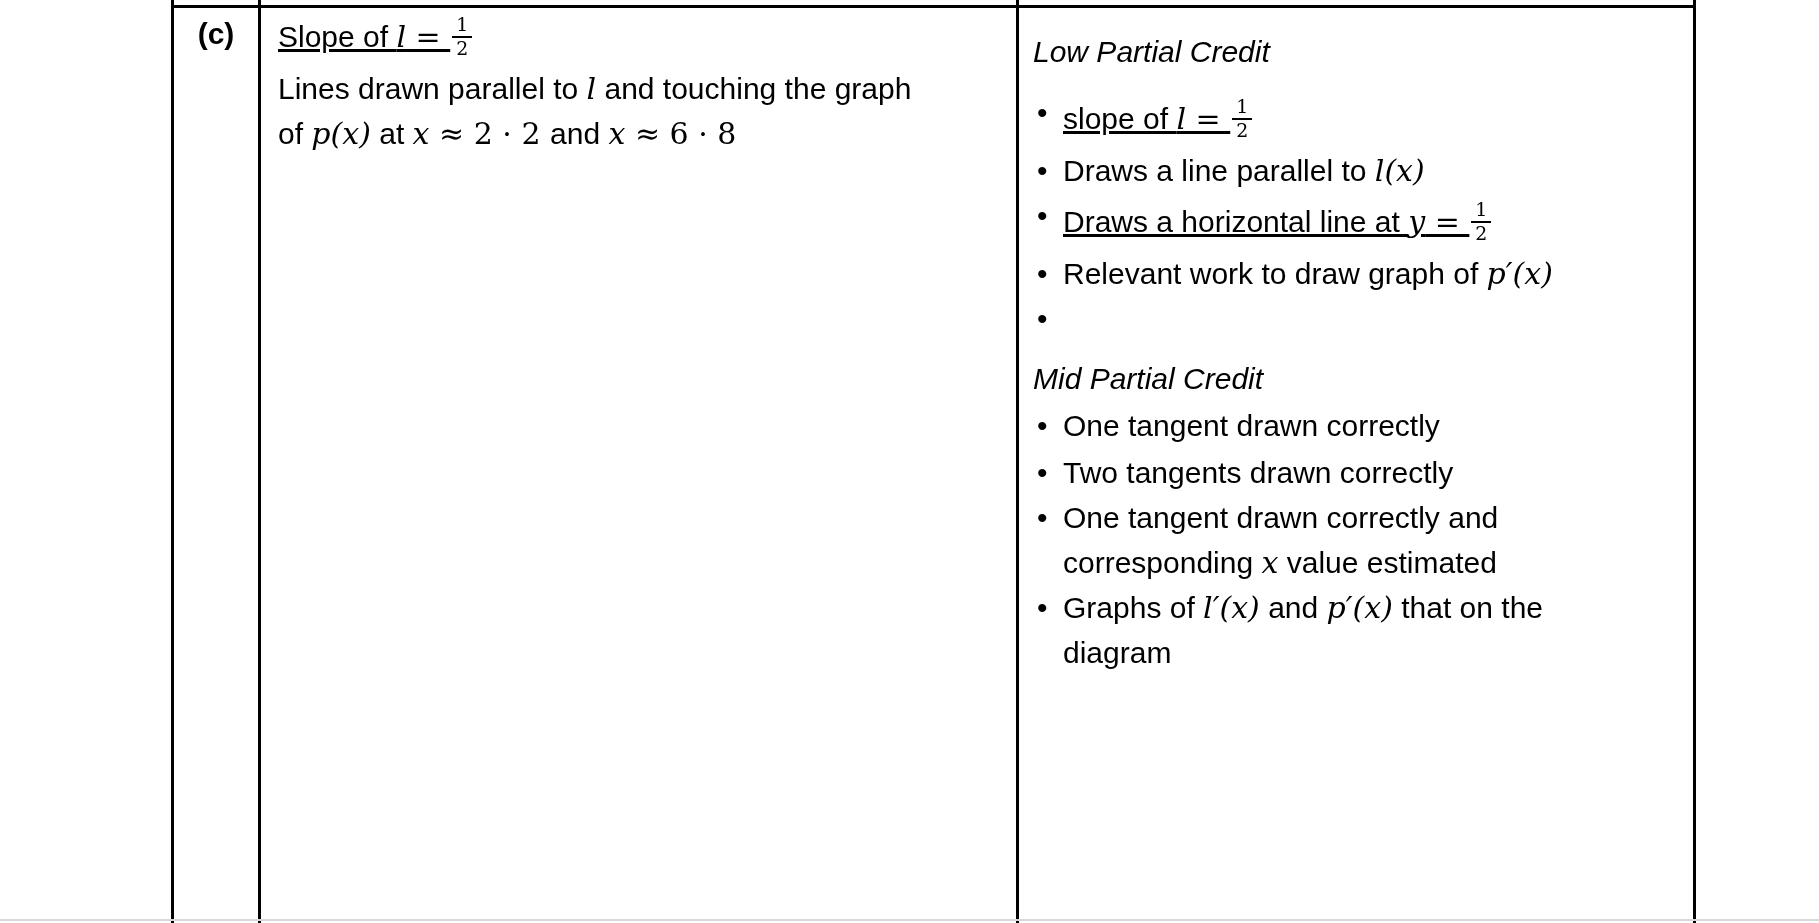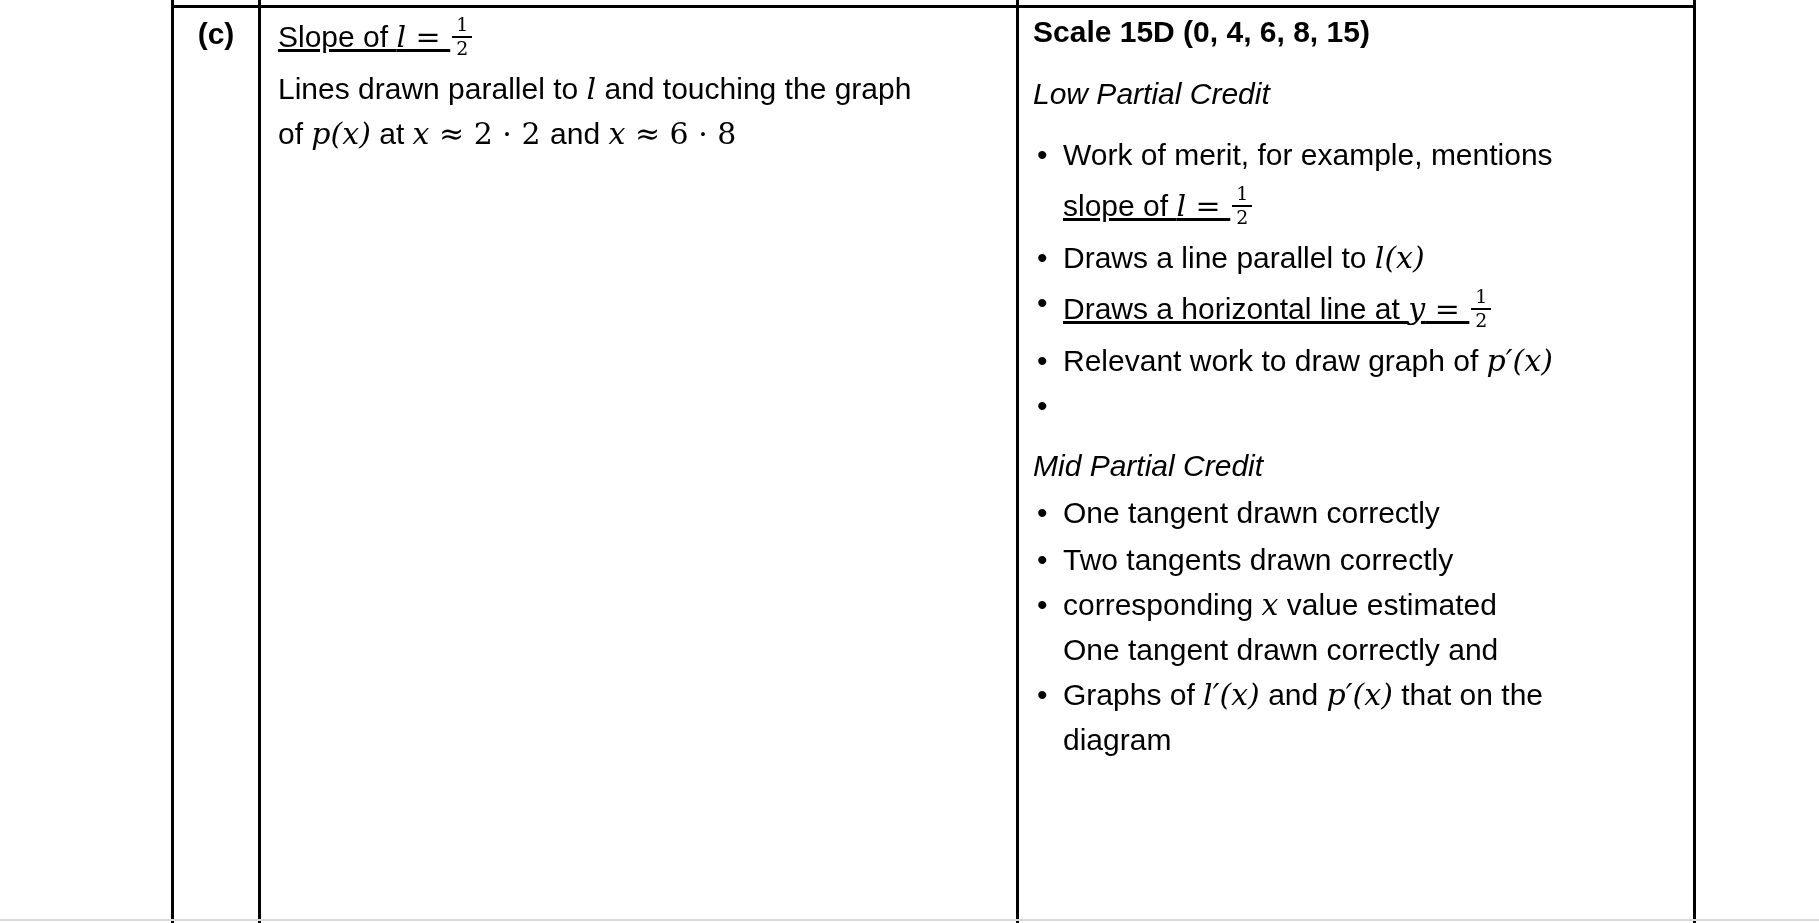--- a/index.html
+++ b/index.html
@@ -74,29 +74,27 @@
     </div>
     <div class="line">
       <span>Lines drawn parallel to </span><span class="mv">l</span><span> and touching the graph</span>
     </div>
     <div class="line">
       <span>of </span><span class="mv">p(x)</span><span> at </span><span class="mv">x</span><span class="mn"> ≈ 2 · 2 </span><span>and </span><span class="mv">x</span><span class="mn"> ≈ 6 · 8</span>
     </div>
   </div>
 
   <div class="col3">
-    <div class="scale-header">Scale 15D (0, 4, 6, 8, 15)</div>
 
     <div class="section-label">Low Partial Credit</div>
     <div class="bullets">
 
       <div class="bullet-row">
         <span class="bullet">•</span>
         <div class="bullet-text">
-          <div class="line"><span>Work of merit, for example, mentions</span></div>
           <div class="fline">
             <span>slope of </span><span class="mv">l</span><span class="mn"> = </span><span class="frac">
                 <span class="num">1</span>
                 <span class="den">2</span>
               </span>
           </div>
         </div>
       </div>
 
       <div class="bullet-row">
@@ -146,22 +144,22 @@
       <div class="bullet-row">
         <span class="bullet">•</span>
         <div class="bullet-text">
           <div class="line"><span>Two tangents drawn correctly</span></div>
         </div>
       </div>
 
       <div class="bullet-row">
         <span class="bullet">•</span>
         <div class="bullet-text">
+          <div class="line"><span>One tangent drawn correctly and</span></div>
           <div class="line"><span>corresponding </span><span class="mv">x</span><span> value estimated</span></div>
-          <div class="line"><span>One tangent drawn correctly and</span></div>
         </div>
       </div>
 
       <div class="bullet-row">
         <span class="bullet">•</span>
         <div class="bullet-text">
           <div class="line"><span>Graphs of </span><span class="mv">l′(x)</span><span> and </span><span class="mv">p′(x)</span><span> that on the</span></div>
           <div class="line"><span>diagram</span></div>
         </div>
       </div>

